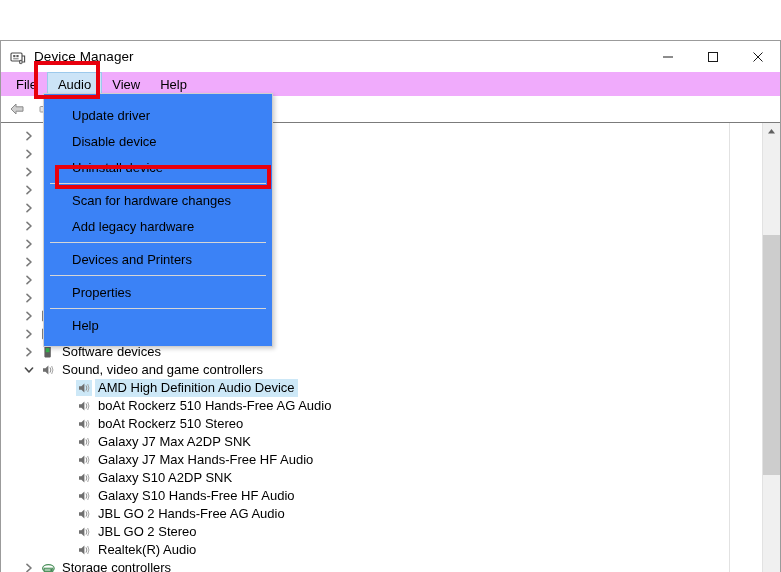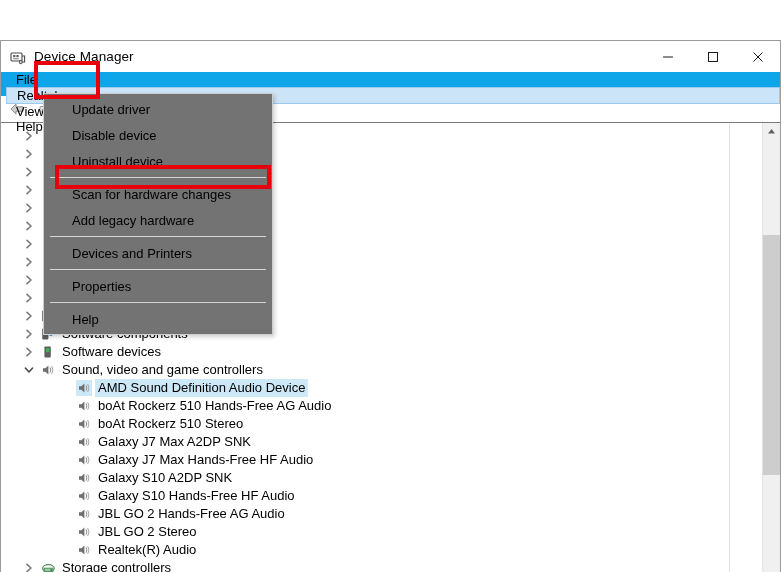--- a/index.html
+++ b/index.html
@@ -62,27 +62,26 @@
     display: flex;
     align-items: center;
     justify-content: center;
     background: transparent;
   }
 
   
   #menubar {
     height: 24px;
     min-height: 24px;
-    background: #0ea5e9;
+    background: #f0abfc;
     display: flex;
     align-items: stretch;
     padding-left: 5px;
     position: relative;
     z-index: 40;
-    flex-direction: column;
   }
   .menu-item {
     padding: 0 10px;
     display: flex;
     align-items: center;
     font-size: 13px;
     color: #000000;
     white-space: nowrap;
   }
   .menu-item.active {
@@ -232,25 +231,25 @@
     color: #1a1a1a;
     font-size: 13px;
   }
 
   
   #dropdown {
     position: absolute;
     left: 42px;
     top: 52px;
     width: 228px;
-    background: #737373;
+    background: #3b82f6;
     border: 1px solid #cfcfcf;
     box-shadow: 2px 2px 4px rgba(0,0,0,0.18);
     z-index: 60;
-    padding: 2px 0;
+    padding: 8px 0;
   }
   .dd-item {
     height: 26px;
     display: flex;
     align-items: center;
     padding-left: 28px;
     font-size: 13px;
     color: #000000;
     white-space: nowrap;
   }
@@ -313,21 +312,21 @@
         <svg width="12" height="12" viewBox="0 0 12 12">
             <line x1="1.5" y1="1.5" x2="10.5" y2="10.5" stroke="#1a1a1a" stroke-width="1"></line>
             <line x1="10.5" y1="1.5" x2="1.5" y2="10.5" stroke="#1a1a1a" stroke-width="1"></line>
           </svg>
       </div>
     </div>
   </div>
 
   <div id="menubar">
     <div class="menu-item">File</div>
-    <div class="menu-item active">Realtek</div>
+    <div class="menu-item active">Audio</div>
     <div class="menu-item">View</div>
     <div class="menu-item">Help</div>
   </div>
 
   <div id="toolbar">
     <div class="tb-icon">
       <svg width="17" height="14" viewBox="0 0 17 14">
         <path d="M7 2 L2 7 L7 12 L7 9.2 L14 9.2 L14 4.8 L7 4.8 Z" fill="#d0d0d0" stroke="#8a8a8a" stroke-width="1"></path>
       </svg>
     </div>
@@ -473,21 +472,21 @@
           </div>
           <div class="node level2 selected">
             <span class="chev"></span>
             <span class="node-icon">
               <svg width="14" height="14" viewBox="0 0 14 14">
                 <path d="M2 5.2 L4.4 5.2 L7.4 2.4 L7.4 11.6 L4.4 8.8 L2 8.8 Z" fill="#6f6f6f"></path>
                 <path d="M9 4.4 Q10.8 7 9 9.6" fill="none" stroke="#8d8d8d" stroke-width="1"></path>
                 <path d="M10.7 3 Q13.2 7 10.7 11" fill="none" stroke="#a5a5a5" stroke-width="1"></path>
               </svg>
             </span>
-            <span class="node-label">AMD Sound Definition Audio Device</span>
+            <span class="node-label">AMD High Definition Audio Device</span>
           </div>
           <div class="node level2">
             <span class="chev"></span>
             <span class="node-icon">
               <svg width="14" height="14" viewBox="0 0 14 14">
                 <path d="M2 5.2 L4.4 5.2 L7.4 2.4 L7.4 11.6 L4.4 8.8 L2 8.8 Z" fill="#6f6f6f"></path>
                 <path d="M9 4.4 Q10.8 7 9 9.6" fill="none" stroke="#8d8d8d" stroke-width="1"></path>
                 <path d="M10.7 3 Q13.2 7 10.7 11" fill="none" stroke="#a5a5a5" stroke-width="1"></path>
               </svg>
             </span>

